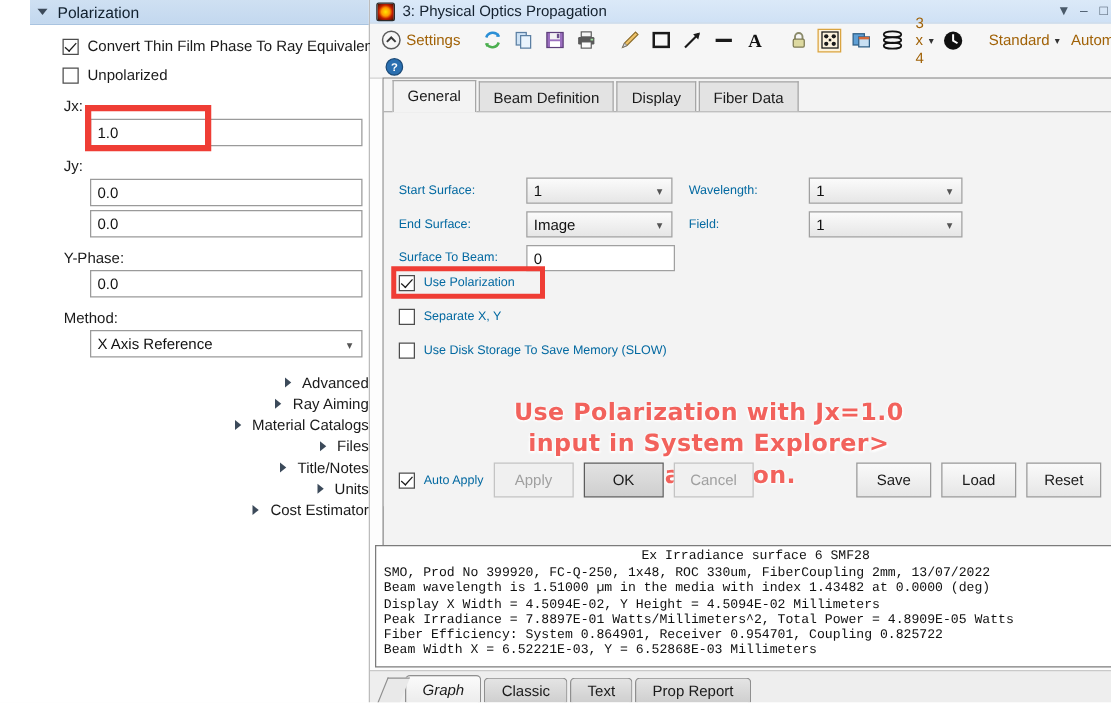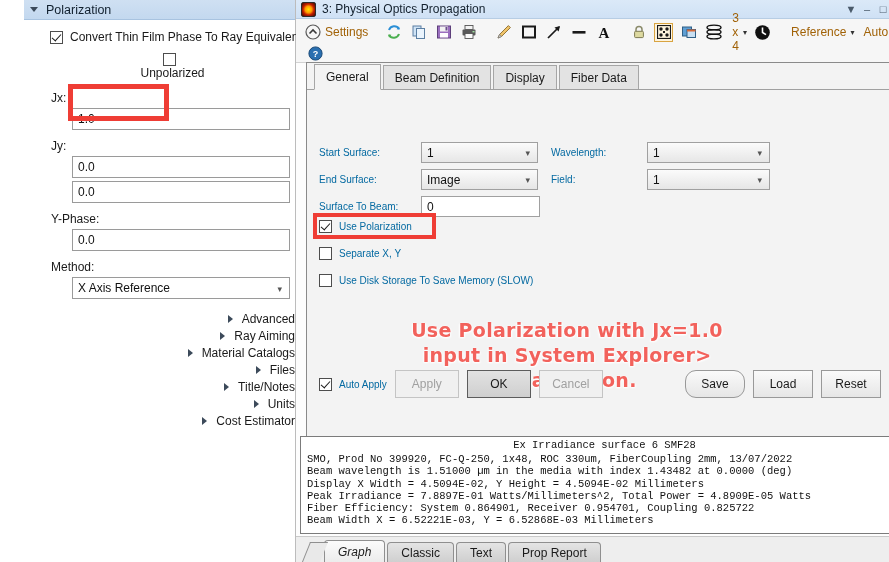--- a/index.html
+++ b/index.html
@@ -186,21 +186,21 @@
     <div id="pol-header">
       <span class="tri-down"></span>
       <span id="pol-header-label">Polarization</span>
     </div>
 
     <div class="chk-row" style="margin-top:10px;">
       <span class="cbox checked"></span>
       <span class="chk-label">Convert Thin Film Phase To Ray Equivalent</span>
     </div>
 
-    <div class="chk-row" style="margin-top:9px;flex-direction:column;">
+    <div class="chk-row" style="margin-top:9px;">
       <span class="cbox"></span>
       <span class="chk-label">Unpolarized</span>
     </div>
 
     <div class="fld-label" style="margin-top:11px;">Jx:</div>
     <div class="txtbox" style="margin-top:3px;">1.0</div>
 
     <div class="fld-label" style="margin-top:9px;">Jy:</div>
     <div class="txtbox" style="margin-top:3px;">0.0</div>
 
@@ -415,21 +415,21 @@
             <svg width="17" height="17" viewBox="0 0 17 17">
               <circle cx="8.5" cy="8.5" r="7.3" fill="#111"></circle>
               <path d="M8.5 3.4 V8.5 L12 10.6" stroke="#fff" stroke-width="1.6" fill="none"></path>
             </svg>
           </span>
         </div>
 
         <div class="tb-sep"></div>
 
         <div class="tb-item">
-          <span class="tb-text">Reference</span>
+          <span class="tb-text">Standard</span>
           <span class="tb-caret">▾</span>
         </div>
 
         <div class="tb-item">
           <span class="tb-text">Automatic</span>
 
         </div>
       </div>
 
       <div id="toolbar-row2">
@@ -517,21 +517,21 @@
 
         <div id="dlg-footer">
           <div class="row">
             <span class="cbox checked"></span>
             <span class="d-label">Auto Apply</span>
           </div>
           <div class="btn disabled" style="min-width:64px;">Apply</div>
           <div class="btn primary" style="min-width:64px;">OK</div>
           <div class="btn disabled" style="min-width:64px;">Cancel</div>
           <div style="flex:1;"></div>
-          <div class="btn" style="min-width:60px;border-radius:11px;">Save</div>
+          <div class="btn" style="min-width:60px;">Save</div>
           <div class="btn" style="min-width:60px;">Load</div>
           <div class="btn" style="min-width:60px;">Reset</div>
         </div>
       </div>
     </div>
 
     <div id="report">
       <div id="report-title">Ex Irradiance surface 6 SMF28</div>
       <div class="rep-line">SMO, Prod No 399920, FC-Q-250, 1x48, ROC 330um, FiberCoupling 2mm, 13/07/2022</div>
       <div class="rep-line">Beam wavelength is 1.51000 µm in the media with index 1.43482 at 0.0000 (deg)</div>

